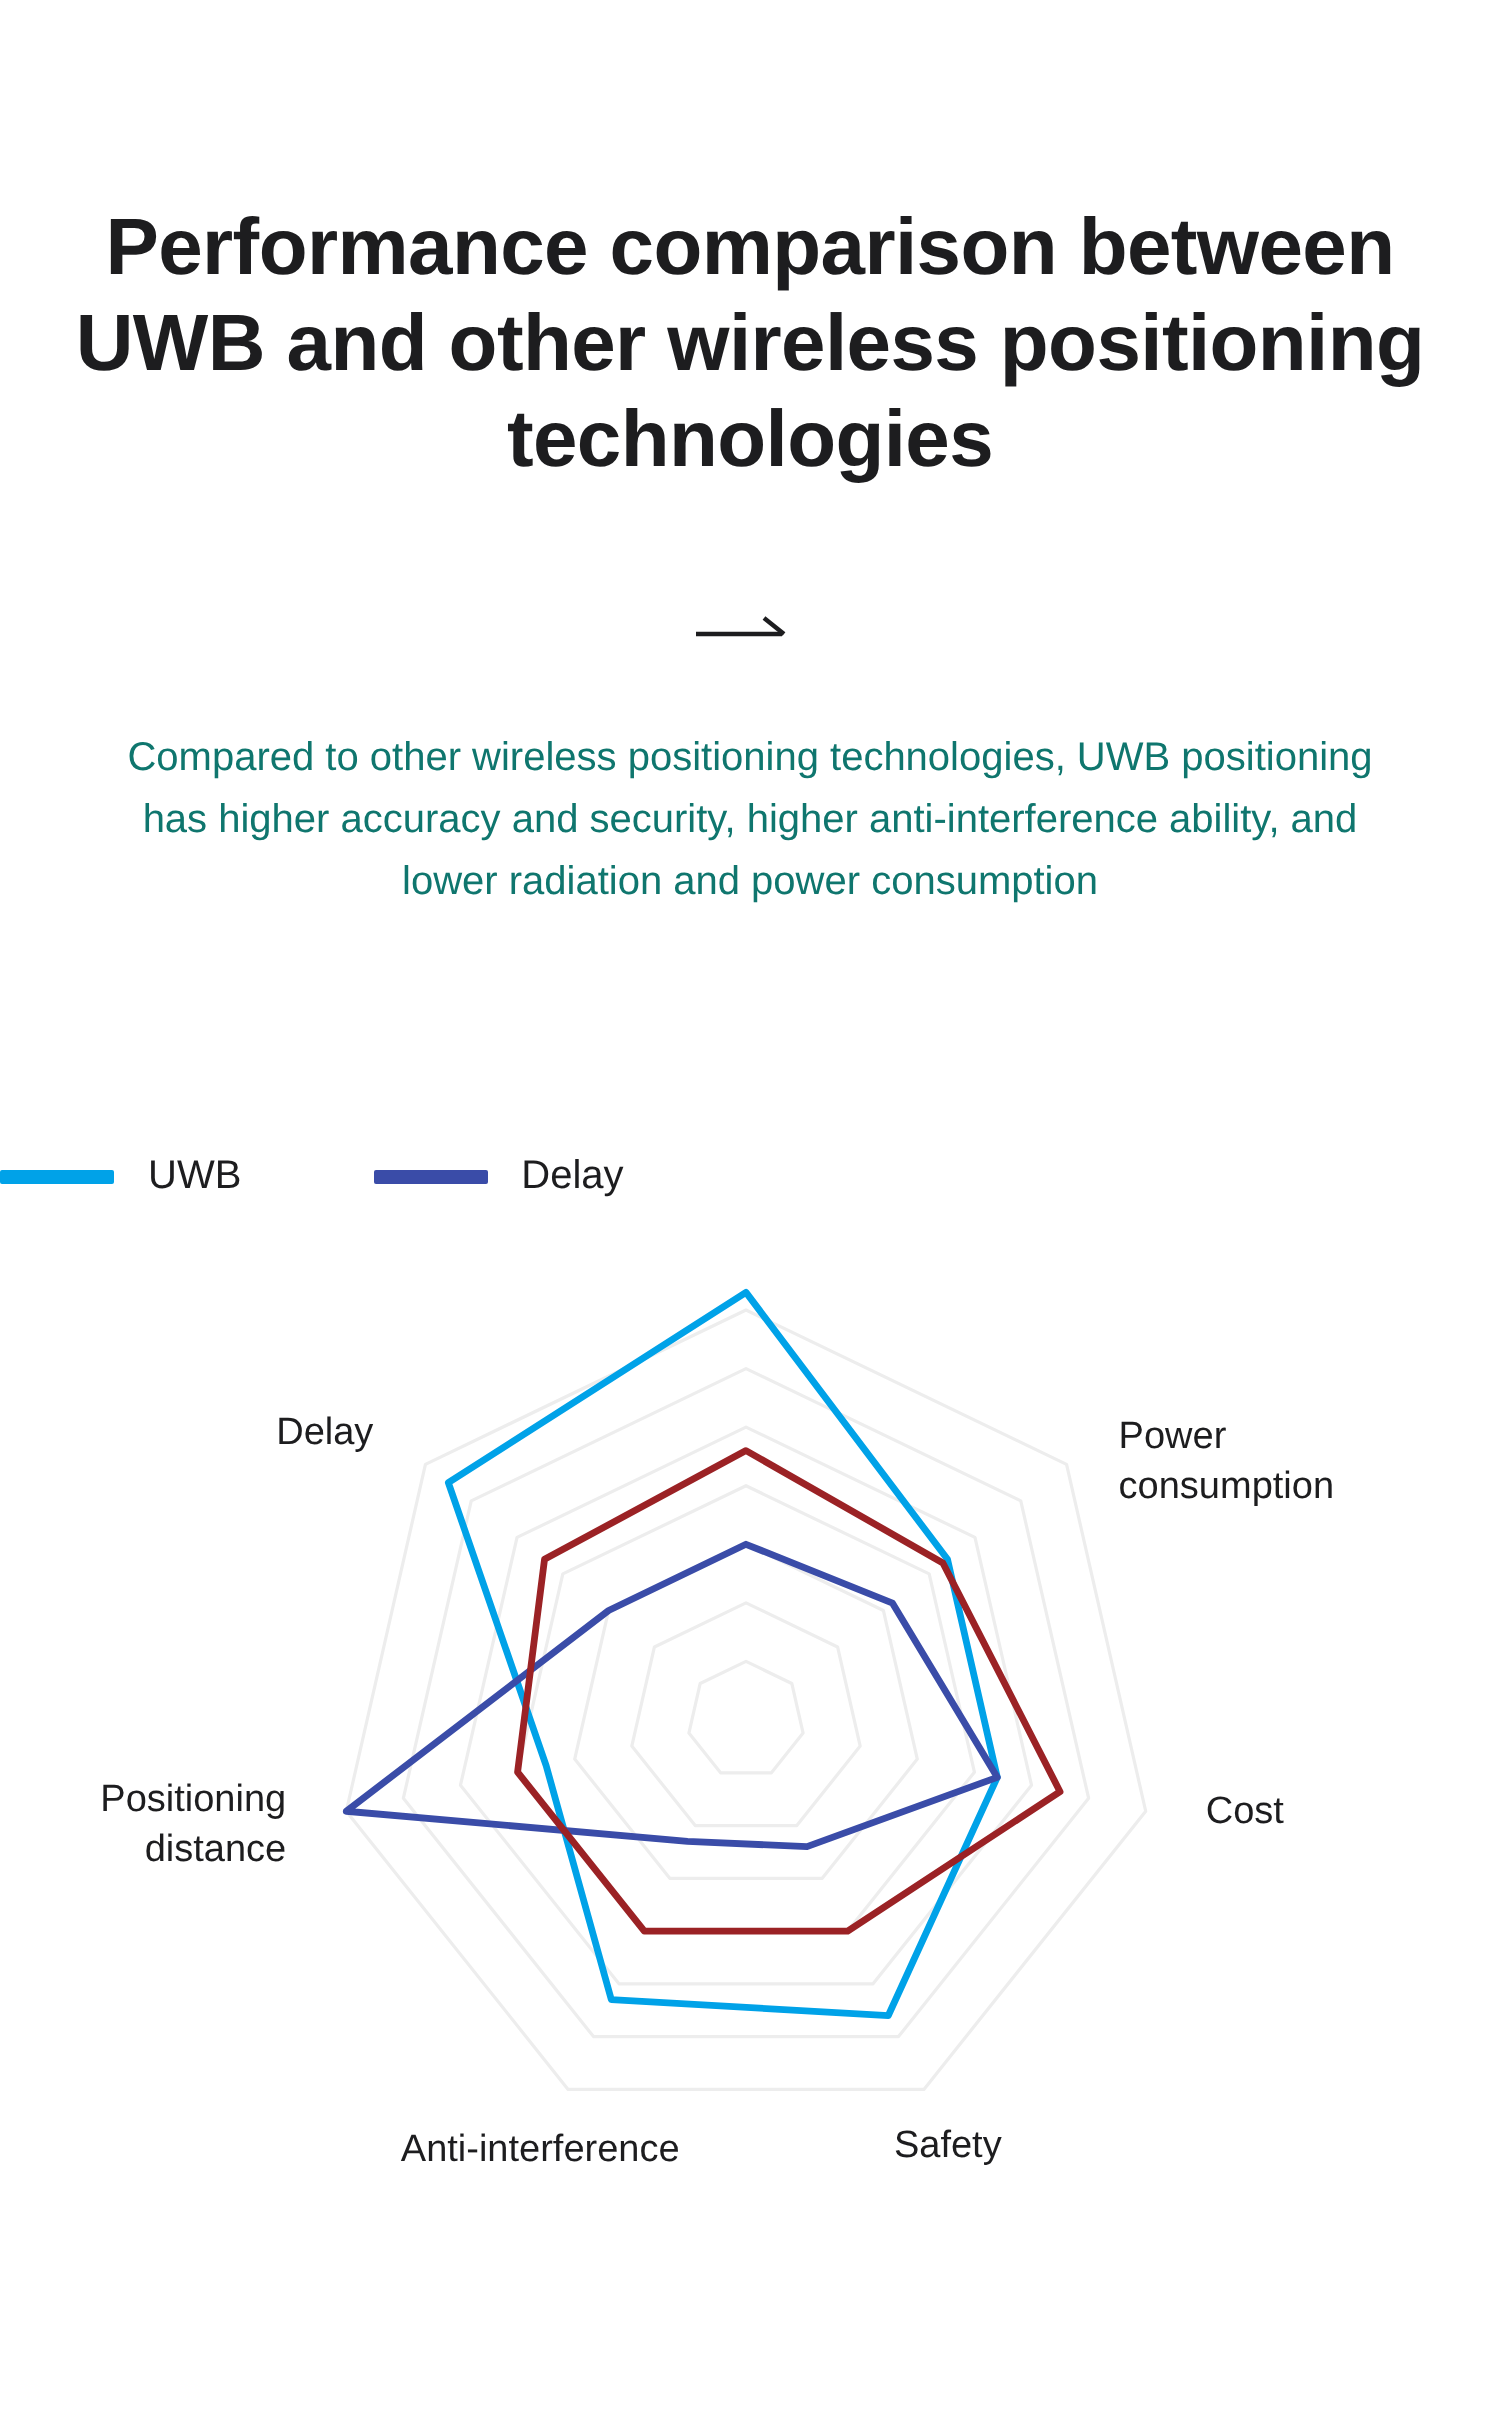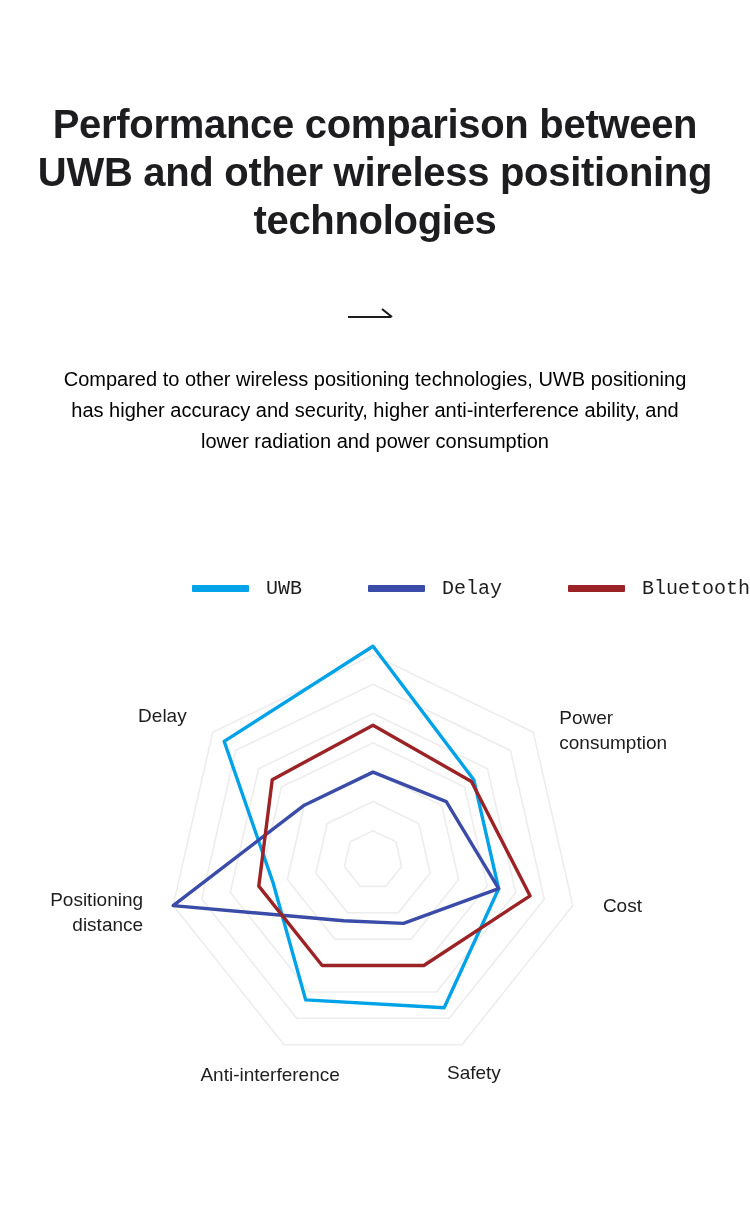--- a/index.html
+++ b/index.html
@@ -53,32 +53,31 @@
   .hero-sub {
     margin: 0;
     margin-top: 16px;
     padding: 0 58px;
     width: 100%;
     box-sizing: border-box;
     text-align: center;
     font-size: 20px;
     line-height: 31px;
     font-weight: 400;
-    color: #000000;
+    color: #0f766e;
   }
 
   
   .legend {
     margin-top: 96px;
     width: 100%;
     display: flex;
-    justify-content: flex-end;
+    justify-content: flex-start;
     align-items: center;
     gap: 66px;
-    font-family: Liberation Mono, monospace;
   }
   .legend-item {
     display: flex;
     align-items: center;
     gap: 17px;
   }
   .legend-swatch {
     width: 57px;
     height: 7px;
     border-radius: 1px;
@@ -125,24 +124,20 @@
 
   <div class="legend">
     <div class="legend-item">
       <span class="legend-swatch" style="background:#00A2E8"></span>
       <span class="legend-label">UWB</span>
     </div>
     <div class="legend-item">
       <span class="legend-swatch" style="background:#3A4CA8"></span>
       <span class="legend-label">Delay</span>
     </div>
-    <div class="legend-item">
-      <span class="legend-swatch" style="background:#9B2225"></span>
-      <span class="legend-label">Bluetooth</span>
-    </div>
   </div>
 
   <div class="chart-wrap">
     <svg class="chart-svg" id="radar-svg" viewBox="0 0 750 560">
       <g id="radar-grid">
           <polygon points="373.00,13.00 533.28,90.18 572.86,263.62 461.95,402.70 284.05,402.70 173.14,263.62 212.72,90.18" fill="none" stroke="#EDEDED" stroke-width="1.6" stroke-linejoin="round"></polygon>
           <polygon points="373.00,42.29 510.38,108.44 544.31,257.10 449.24,376.31 296.76,376.31 201.69,257.10 235.62,108.44" fill="none" stroke="#EDEDED" stroke-width="1.6" stroke-linejoin="round"></polygon>
           <polygon points="373.00,71.57 487.48,126.70 515.76,250.58 436.53,349.93 309.47,349.93 230.24,250.58 258.52,126.70" fill="none" stroke="#EDEDED" stroke-width="1.6" stroke-linejoin="round"></polygon>
           <polygon points="373.00,100.86 464.59,144.96 487.21,244.07 423.83,323.54 322.17,323.54 258.79,244.07 281.41,144.96" fill="none" stroke="#EDEDED" stroke-width="1.6" stroke-linejoin="round"></polygon>
           <polygon points="373.00,130.14 441.69,163.22 458.65,237.55 411.12,297.16 334.88,297.16 287.35,237.55 304.31,163.22" fill="none" stroke="#EDEDED" stroke-width="1.6" stroke-linejoin="round"></polygon>

